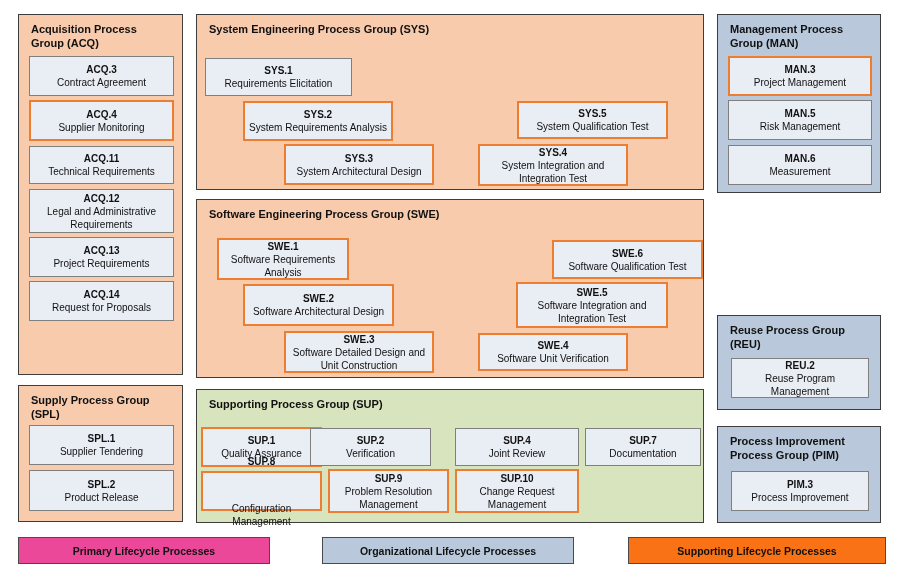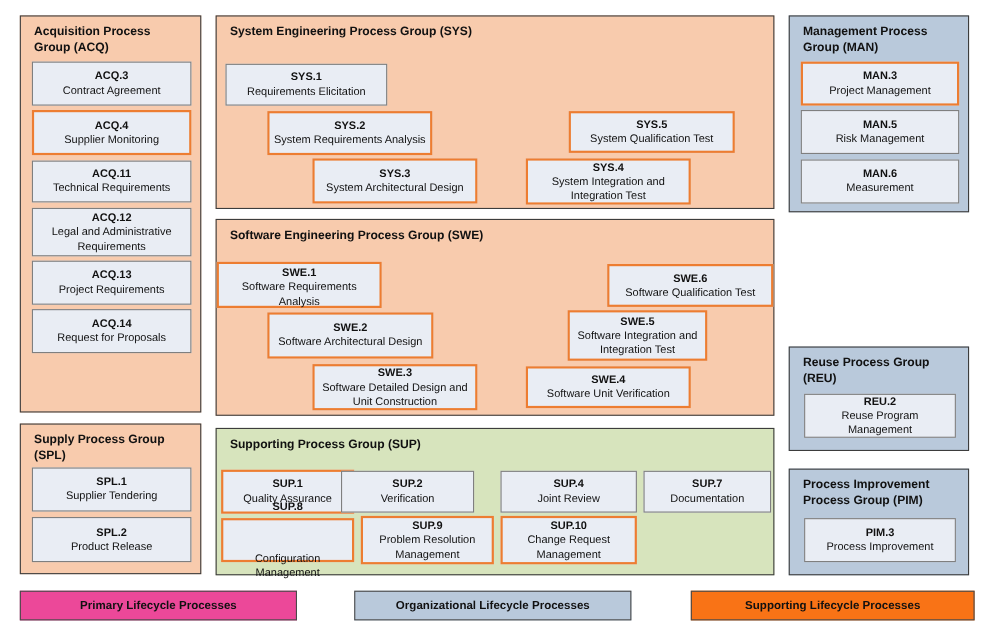--- a/index.html
+++ b/index.html
@@ -111,33 +111,33 @@
       <div class="pname">System Architectural Design</div>
     </div>
     <div class="pbox hl" style="left:281px; top:129px; width:150px; height:42px;">
       <div class="pcode">SYS.4</div>
       <div class="pname">System Integration and Integration Test</div>
     </div>
   </div>
 
   <div class="group primary" style="left:196px; top:199px; width:508px; height:179px;">
     <div class="gtitle">Software Engineering Process Group (SWE)</div>
-    <div class="pbox hl" style="left:0; top:38px; width:150px; height:42px;justify-content:space-between;">
+    <div class="pbox hl" style="left:20px; top:38px; width:132px; height:42px;">
       <div class="pcode">SWE.1</div>
       <div class="pname">Software Requirements Analysis</div>
     </div>
     <div class="pbox hl" style="left:355px; top:40px; width:151px; height:39px;">
       <div class="pcode">SWE.6</div>
       <div class="pname">Software Qualification Test</div>
     </div>
     <div class="pbox hl" style="left:46px; top:84px; width:151px; height:42px;">
       <div class="pcode">SWE.2</div>
       <div class="pname">Software Architectural Design</div>
     </div>
-    <div class="pbox hl" style="left:319px; top:82px; width:127px; height:46px;">
+    <div class="pbox hl" style="left:319px; top:82px; width:152px; height:46px;">
       <div class="pcode">SWE.5</div>
       <div class="pname">Software Integration and Integration Test</div>
     </div>
     <div class="pbox hl" style="left:87px; top:131px; width:150px; height:42px;">
       <div class="pcode">SWE.3</div>
       <div class="pname">Software Detailed Design and Unit Construction</div>
     </div>
     <div class="pbox hl" style="left:281px; top:133px; width:150px; height:38px;">
       <div class="pcode">SWE.4</div>
       <div class="pname">Software Unit Verification</div>

